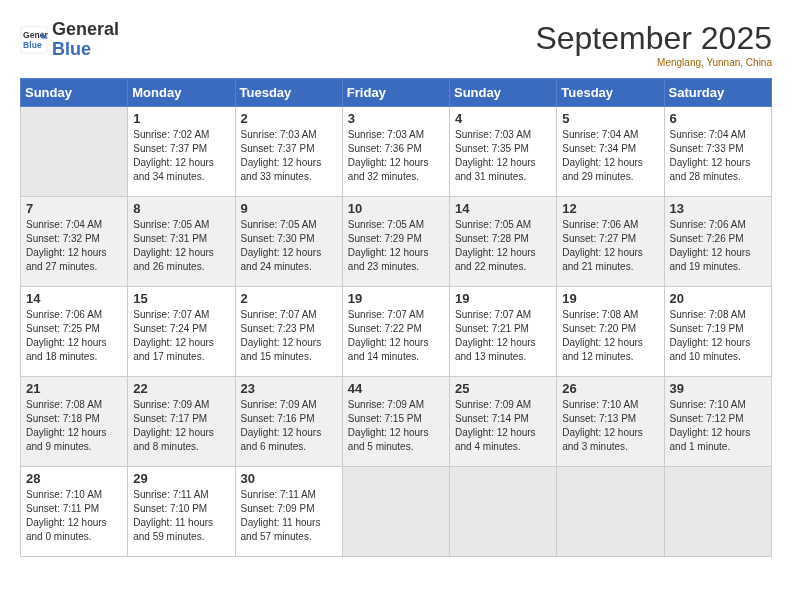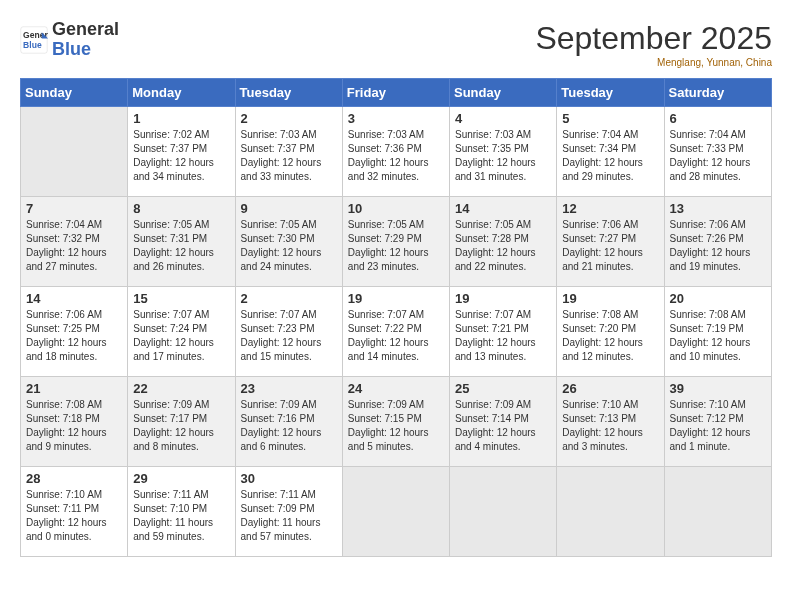--- a/index.html
+++ b/index.html
@@ -218,21 +218,21 @@
         </td>
         <td>
           <span class="day-number">22</span>
           <div class="day-info">Sunrise: 7:09 AM<br>Sunset: 7:17 PM<br>Daylight: 12 hours<br>and 8 minutes.</div>
         </td>
         <td>
           <span class="day-number">23</span>
           <div class="day-info">Sunrise: 7:09 AM<br>Sunset: 7:16 PM<br>Daylight: 12 hours<br>and 6 minutes.</div>
         </td>
         <td>
-          <span class="day-number">24</span>
+          <span class="day-number">44</span>
           <div class="day-info">Sunrise: 7:09 AM<br>Sunset: 7:15 PM<br>Daylight: 12 hours<br>and 5 minutes.</div>
         </td>
         <td>
           <span class="day-number">25</span>
           <div class="day-info">Sunrise: 7:09 AM<br>Sunset: 7:14 PM<br>Daylight: 12 hours<br>and 4 minutes.</div>
         </td>
         <td>
           <span class="day-number">26</span>
           <div class="day-info">Sunrise: 7:10 AM<br>Sunset: 7:13 PM<br>Daylight: 12 hours<br>and 3 minutes.</div>
         </td>

